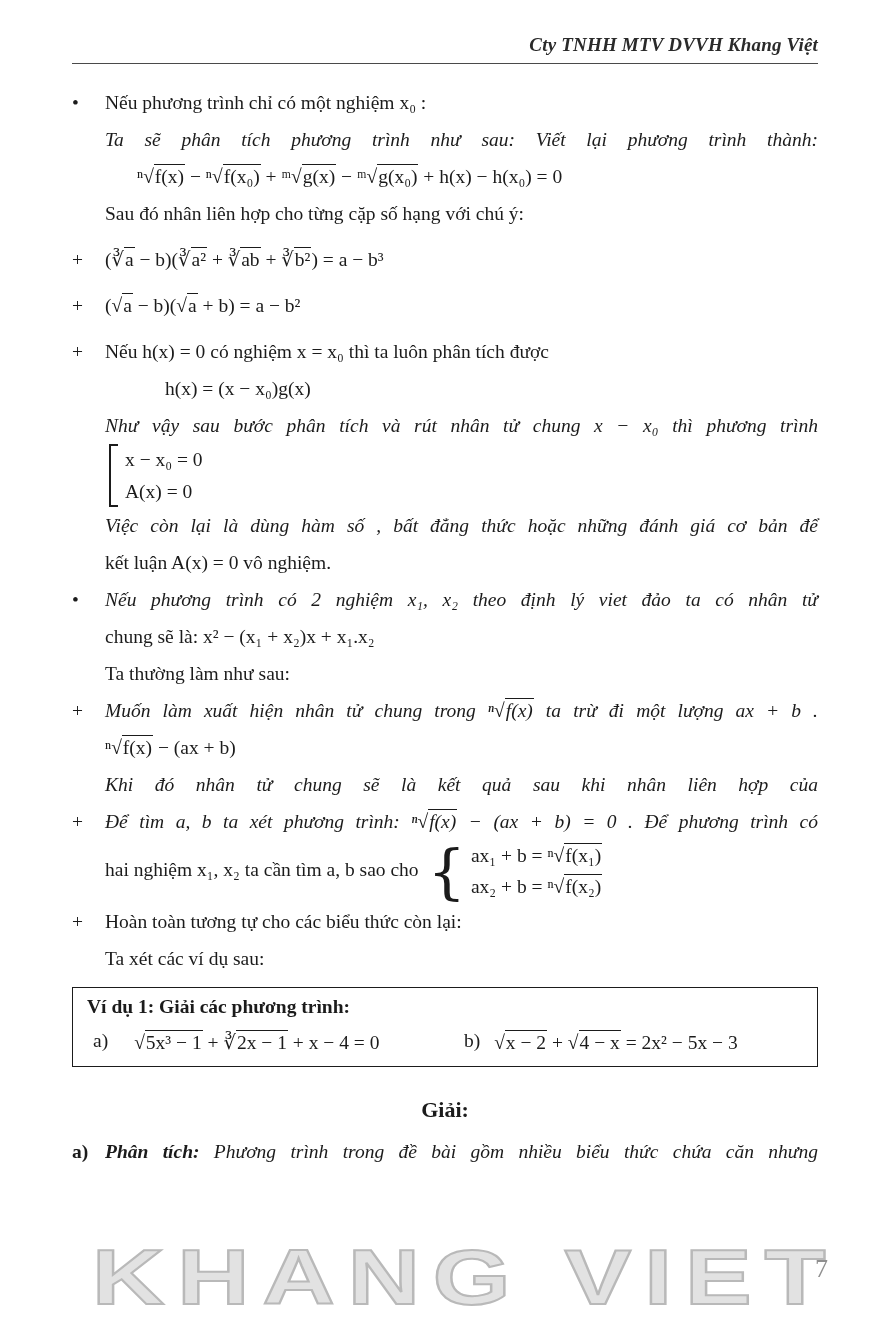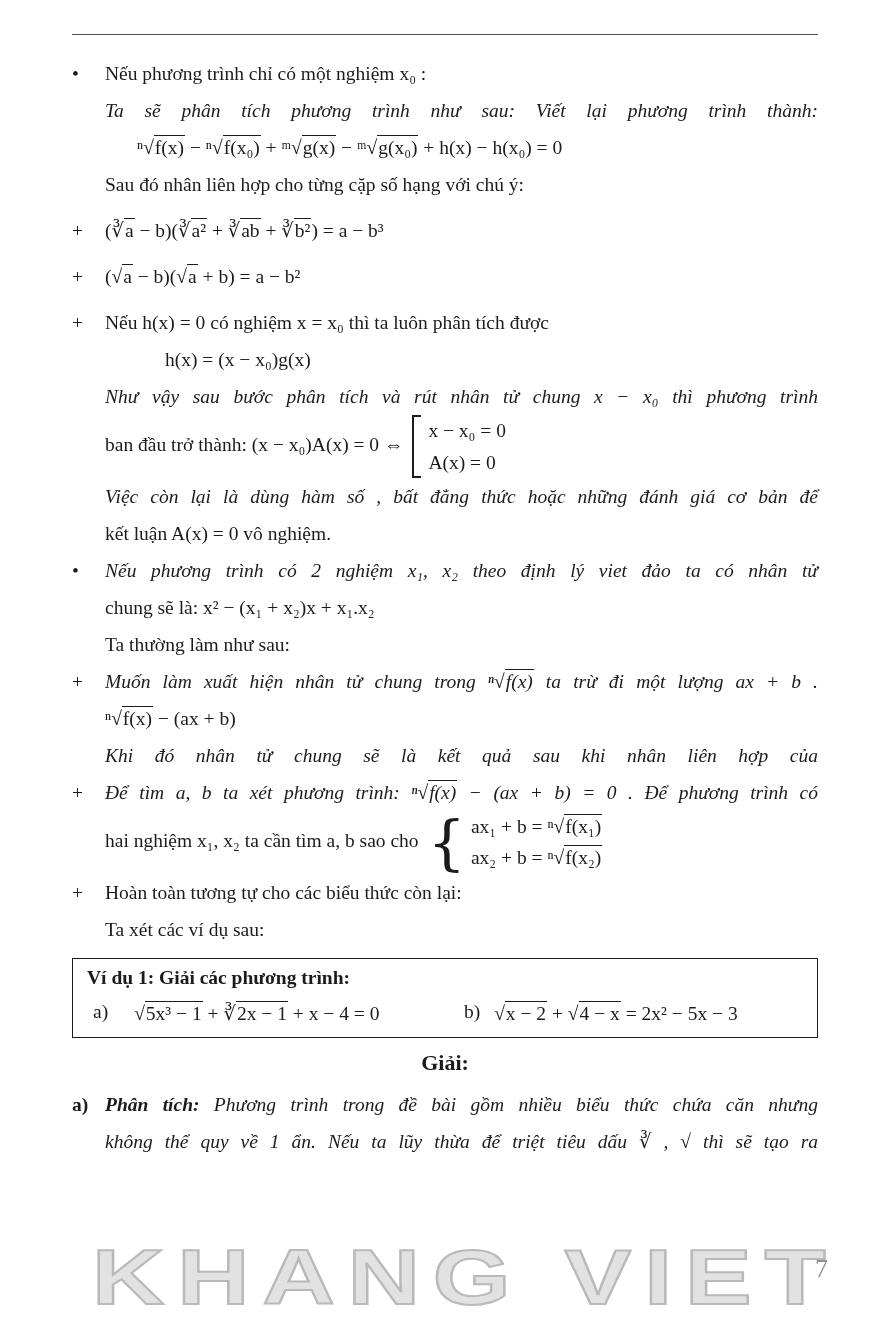--- a/index.html
+++ b/index.html
@@ -34,21 +34,21 @@
   .sq-bracket {
     width:9px; border-left:2px solid #1b1b1b; border-top:2px solid #1b1b1b;
     border-bottom:2px solid #1b1b1b; margin-right:7px;
   }
   .brace {
     font-size:3.1em; font-weight:400; line-height:1; align-self:center;
     margin-right:5px; font-family:"DejaVu Serif","Liberation Serif",serif;
   }
   .stack { display:inline-flex; flex-direction:column; line-height:1.6; justify-content:space-between; }
 
-  .example-box { border:1.6px solid #1b1b1b; margin:10px 0 4px 0; padding:8px 32px 12px 14px; }
+  .example-box { border:1.6px solid #1b1b1b; margin:10px 0 22px 0; padding:8px 32px 12px 14px; }
   .box-eqs { display:flex; margin-top:12px; }
   .eq { display:flex; }
   .eq-a { flex:0 0 54%; padding-left:6px; }
   .eq-b { flex:1; }
   .eq-label { margin-right:26px; }
   .eq-b .eq-label { margin-right:14px; }
 
   .solution-heading { text-align:center; font-weight:bold; font-size:22px; line-height:1.9; margin:4px 0 2px 0; }
 
   .page-footer { position:absolute; left:0; right:0; bottom:0; height:130px; }
@@ -60,20 +60,21 @@
     transform:scaleY(0.78); transform-origin:bottom left;
   }
   .page-number { position:absolute; right:62px; bottom:58px; color:#8f8f8f; font-size:26px; }
 </style>
 </head>
 <body>
 
 <div class="page">
 
   <header class="page-header">
+    <div class="company">Cty TNHH MTV DVVH Khang Việt</div>
     <div class="rule"></div>
   </header>
 
   <main class="content">
 
     <div class="row">
       <span class="marker">•</span>
       <div class="body"><span>Nếu phương trình chỉ có một nghiệm x₀ :</span></div>
     </div>
 
@@ -113,21 +114,20 @@
     </div>
 
     <div class="row">
       <span class="marker"></span>
       <div class="body jall"><span>Như vậy sau bước phân tích và rút nhân tử chung x − x₀ thì phương trình</span></div>
     </div>
 
     <div class="row">
       <span class="marker"></span>
       <div class="body">
-        <span><span>ban đầu trở thành: (x − x₀)A(x) = 0 ⇔</span></span>
         <span class="cases">
           <span class="sq-bracket"></span>
           <span class="stack">
             <span>x − x₀ = 0</span>
             <span>A(x) = 0</span>
           </span>
         </span>
       </div>
     </div>
 
@@ -208,24 +208,20 @@
         </div>
       </div>
     </div>
 
     <div class="solution-heading">Giải:</div>
 
     <div class="row">
       <span class="marker bold">a)</span>
       <div class="body jall"><span class="bold">Phân tích: </span><span>Phương trình trong đề bài gồm nhiều biểu thức chứa căn nhưng</span></div>
     </div>
-    <div class="row">
-      <span class="marker"></span>
-      <div class="body jall"><span>không thể quy về 1 ẩn. Nếu ta lũy thừa để triệt tiêu dấu ∛ , √ thì sẽ tạo ra</span></div>
-    </div>
 
   </main>
 
   <footer class="page-footer">
     <div class="watermark">KHANG VIET</div>
     <div class="page-number">7</div>
   </footer>
 
 </div>
 

